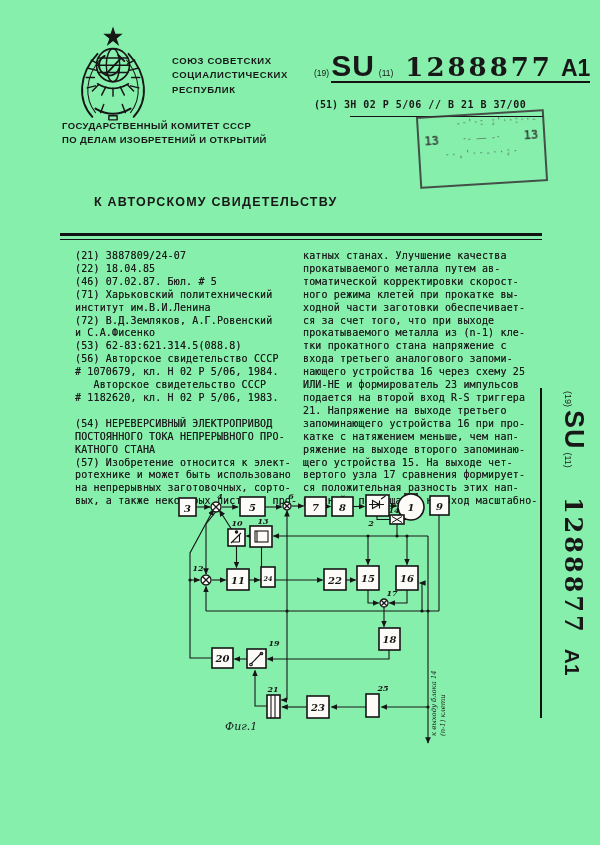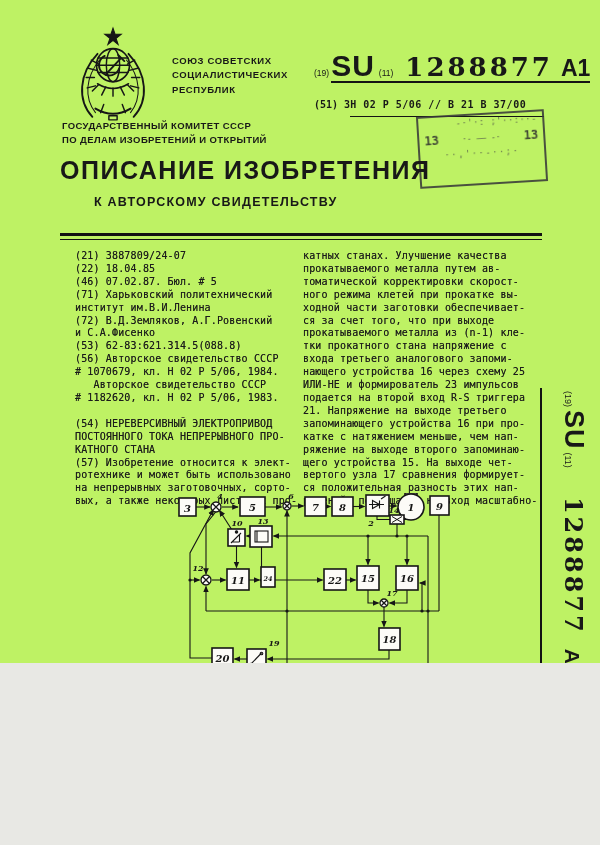--- a/index.html
+++ b/index.html
@@ -1,16 +1,16 @@
 <!DOCTYPE html>
 <html><head>
 <meta charset="utf-8">
 <style>
   html,body{margin:0;padding:0;background:#e8e8e4;}
-  .page{position:relative;width:600px;height:663px;background:#bef264;overflow:hidden;
+  .page{position:relative;width:600px;height:845px;background:#86efac;overflow:hidden;
         font-family:"Liberation Sans",sans-serif;color:#181818;}
   .abs{position:absolute;}
   
   .emblem{left:66px;top:26px;width:94px;height:98px;}
   .union{left:172px;top:54px;font:bold 9.5px/1.5 "Liberation Sans",sans-serif;letter-spacing:.6px;white-space:pre;}
   .committee{left:62px;top:119px;font:bold 9.5px/1.45 "Liberation Sans",sans-serif;letter-spacing:.4px;white-space:pre;}
   .publine{left:314px;top:52px;width:232px;display:flex;align-items:baseline;}
   .code-sm{font:normal 8.5px "Liberation Sans",sans-serif;margin-right:2px;}
   .pubgroup{display:flex;align-items:baseline;flex:1;border-bottom:2.5px solid #141414;padding-bottom:2px;}
   .su-big{font:bold 30px/0.9 "Liberation Sans",sans-serif;letter-spacing:1px;}
@@ -99,21 +99,20 @@
   <div class="abs stamp">
     <div class="r1">-·'·: ;'··:··-</div>
     <div class="r2">
       <span class="n13">13</span>
       <span>·- —— -·</span>
       <span class="n13">13</span>
     </div>
     <div class="r3">··,'··-··;·</div>
   </div>
 
-  <div class="abs title">ОПИСАНИЕ ИЗОБРЕТЕНИЯ</div>
   <div class="abs subtitle">К АВТОРСКОМУ СВИДЕТЕЛЬСТВУ</div>
   <div class="abs rule"></div>
 
   <div class="abs col colL">(21) 3887809/24-07<br>(22) 18.04.85<br>(46) 07.02.87. Бюл. # 5<br>(71) Харьковский политехнический<br>институт им.В.И.Ленина<br>(72) В.Д.Земляков, А.Г.Ровенский<br>и С.А.Фисенко<br>(53) 62-83:621.314.5(088.8)<br>(56) Авторское свидетельство СССР<br># 1070679, кл. H 02 P 5/06, 1984.<br>   Авторское свидетельство СССР<br># 1182620, кл. H 02 P 5/06, 1983.<br><br>(54) НЕРЕВЕРСИВНЫЙ ЭЛЕКТРОПРИВОД<br>ПОСТОЯННОГО ТОКА НЕПРЕРЫВНОГО ПРО-<br>КАТНОГО СТАНА<br>(57) Изобретение относится к элект-<br>ротехнике и может быть использовано<br>на непрерывных заготовочных, сорто-<br>вых, а также некоторых листовых про-</div>
   <div class="abs col colR">катных станах. Улучшение качества<br>прокатываемого металла путем ав-<br>томатической корректировки скорост-<br>ного режима клетей при прокатке вы-<br>ходной части заготовки обеспечивает-<br>ся за счет того, что при выходе<br>прокатываемого металла из (n-1) кле-<br>тки прокатного стана напряжение с<br>входа третьего аналогового запоми-<br>нающего устройства 16 через схему 25<br>ИЛИ-НЕ и формирователь 23 импульсов<br>подается на второй вход R-S триггера<br>21. Напряжение на выходе третьего<br>запоминающего устройства 16 при про-<br>катке с натяжением меньше, чем нап-<br>ряжение на выходе второго запоминаю-<br>щего устройства 15. На выходе чет-<br>вертого узла 17 сравнения формирует-<br>ся положительная разность этих нап-<br>ряжений, подающаяся на вход масштабно-</div>
 
   <div class="abs fig">
   <svg width="395" height="290" viewBox="0 0 395 290">
     <defs>
       <marker id="ah" markerWidth="7" markerHeight="7" refX="5.3" refY="3" orient="auto">

